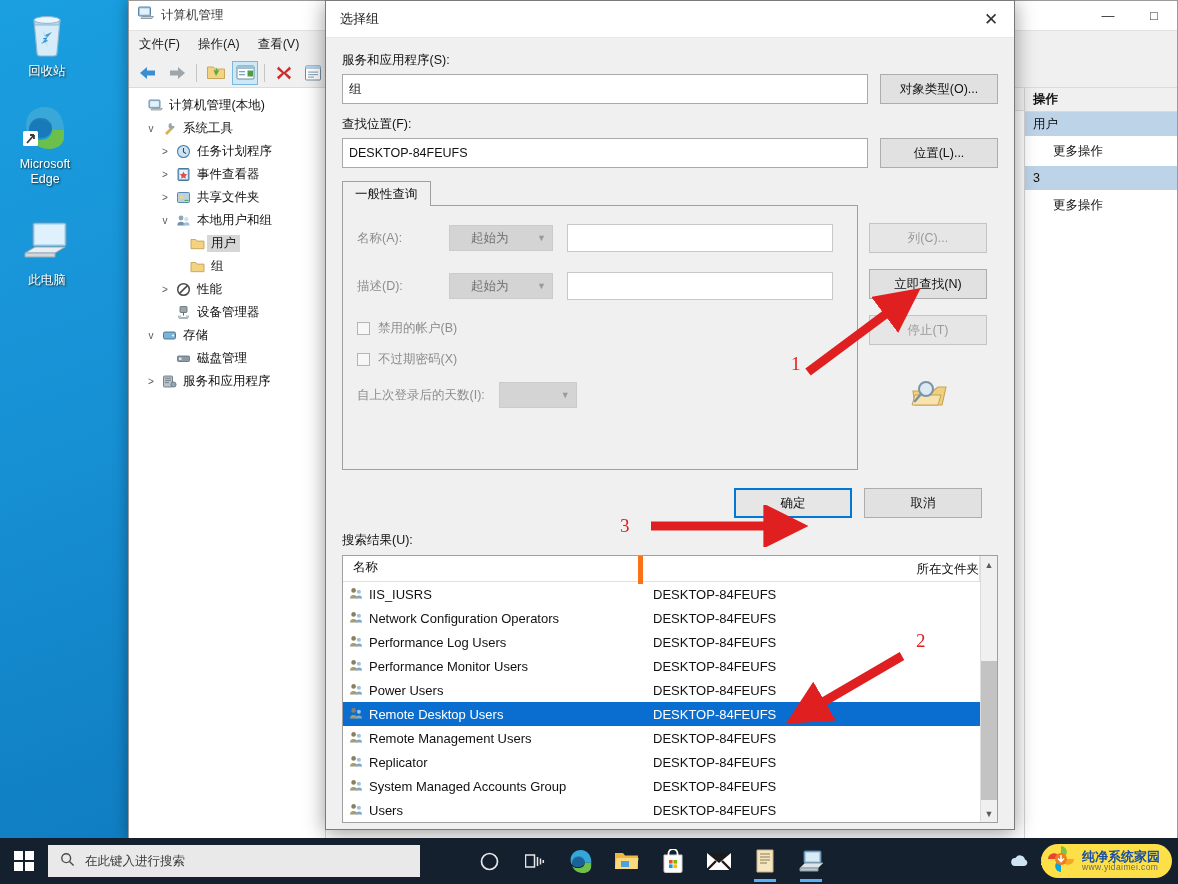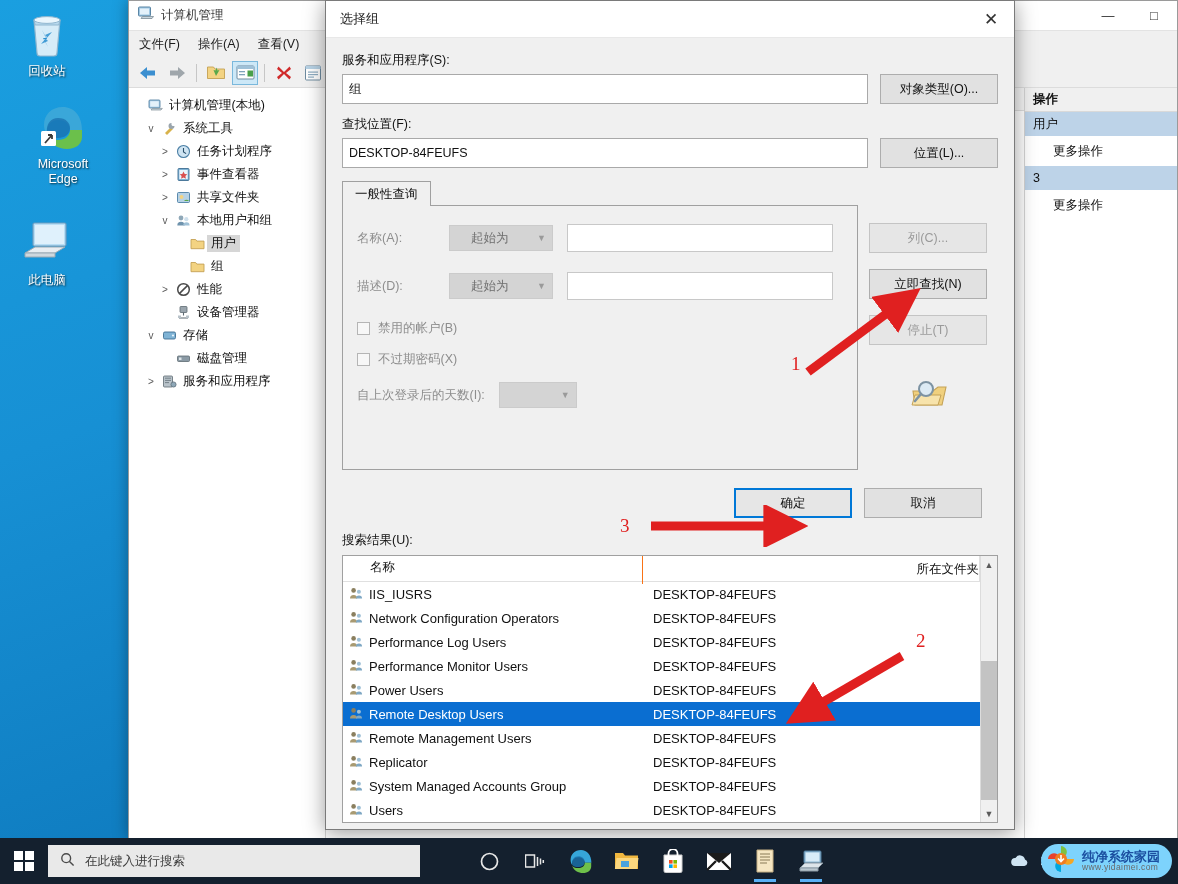--- a/index.html
+++ b/index.html
@@ -145,21 +145,21 @@
   #res-label { padding: 14px 16px 6px 16px; }
   #reslist {
     margin: 0 16px; height: 268px; background:#fff; border:1px solid #a0a0a0;
     position: relative; overflow: hidden; display: flex;
   }
   #res-main { flex: 1; }
   .res-head {
     height: 26px; display:flex; align-items:center; font-size:12.5px;
     border-bottom: 1px solid #e0e0e0; background:#fff;
   }
-  .res-head .c1 { width: 300px; padding-left: 27px; border-right:1px solid #f97316; height:30px; line-height:26px;}
+  .res-head .c1 { width: 300px; padding-left: 10px; border-right:5px solid #f97316; height:30px; line-height:26px;}
   .res-head .c2 { flex:1; padding-left: 10px; border-right:1px solid #e0e0e0; height:26px; line-height:26px;text-align:right;}
   .res-row { height: 24px; display:flex; align-items:center; font-size:13px; }
   .res-row.sel { background: #0a6ed1; color:#fff; }
   .res-row .rc1 { width: 300px; display:flex; align-items:center; padding-left: 6px; }
   .res-row .rc1 .nm { margin-left: 5px; }
   .res-row .rc2 { flex:1; padding-left: 10px; }
   #res-scroll {
     width: 17px; background:#f0f0f0; border-left:1px solid #dcdcdc;
     display:flex; flex-direction:column;
   }
@@ -184,21 +184,21 @@
     width: 372px; height: 32px; background:#e9e9e9; display:flex; align-items:center;
     padding-left: 12px; gap: 10px; color:#3d3d3d; font-size:12.5px;
   }
   .tb-ic { width:46px; height:46px; display:flex; align-items:center; justify-content:center; position:relative; }
   .tb-ic.running::after {
     content:""; position:absolute; bottom:2px; left:12px; right:12px; height:3px; background:#59b0f6;
   }
   #tray { margin-left:auto; display:flex; align-items:center; gap:10px; padding-right:8px; color:#fff; font-size:12.5px; }
   #tray .ti { display:flex; align-items:center; justify-content:center; }
   #watermark {
-    position:absolute; right: 6px; bottom: 6px; height: 34px; background:#7dd3fc; border-radius: 17px;
+    position:absolute; right: 6px; bottom: 6px; height: 34px; background:#fde047; border-radius: 17px;
     display:flex; align-items:center; padding: 0 12px 0 6px; gap:7px;
   }
   #watermark .wm-text { display:flex; flex-direction:column; line-height:1.05; }
   #watermark .wm-main { font-size: 13px; font-weight: bold; color:#1b4fa0; }
   #watermark .wm-sub { font-size: 8.5px; color:#6a6a6a; letter-spacing:.4px; }
 </style>
 </head>
 <body>
 
 <div id="screen">
@@ -209,21 +209,21 @@
         <path d="M9 10 h26 l-3 33 a3 3 0 0 1 -3 3 h-14 a3 3 0 0 1 -3 -3 z" fill="#d6ecf8" stroke="#8fb6cf" stroke-width="1.2"></path>
         <path d="M9 10 h26 l-1.2 5 h-23.6 z" fill="#b9d9ee" stroke="#8fb6cf" stroke-width="1"></path>
         <ellipse cx="22" cy="10" rx="13" ry="3.4" fill="#eaf6fd" stroke="#8fb6cf" stroke-width="1"></ellipse>
         <path d="M17 20 l5 9 l-3 0 l4 8 l-5 -9 l3 0 z" fill="#2a8fd0"></path>
         <path d="M27 22 l-6 7 l2 2 l-7 3 l6 -7 l-2 -2 z" fill="#2a8fd0" opacity=".85"></path>
       </svg>
     </span>
     <span>回收站</span>
   </div>
 
-  <div class="desk-icon" style="left:18px; top:103px;">
+  <div class="desk-icon" style="left:0; top:103px;">
     <span class="glyph">
       <svg width="48" height="48" viewBox="0 0 48 48">
         <path d="M24 4 C12 4 5 12 5 22 c0 4 1 7 3 9 c-1-8 4-14 11-14 c8 0 12 5 12 10 h12 C43 13 35 4 24 4 z" fill="#3aa7d9"></path>
         <path d="M43 27 H31 c0 6-5 10-12 10 c-4 0-8-1-11-4 c3 8 11 13 20 13 c9 0 15-5 15-12 c0-3 0-5 0-7 z" fill="#6bc04b"></path>
         <path d="M8 31 c3 3 7 4 11 4 c7 0 12-4 12-10 c0-5-4-10-12-10 c-7 0-12 6-11 14 c0 1 0 1 0 2 z" fill="#1a6fae" opacity=".75"></path>
         <rect x="2" y="28" width="15" height="15" rx="1.5" fill="#fff"></rect>
         <path d="M6 40 l7-8 M13 32 h-4 M13 32 v4" stroke="#3b3b3b" stroke-width="1.8" fill="none"></path>
       </svg>
     </span>
     <span>Microsoft</span><br>

